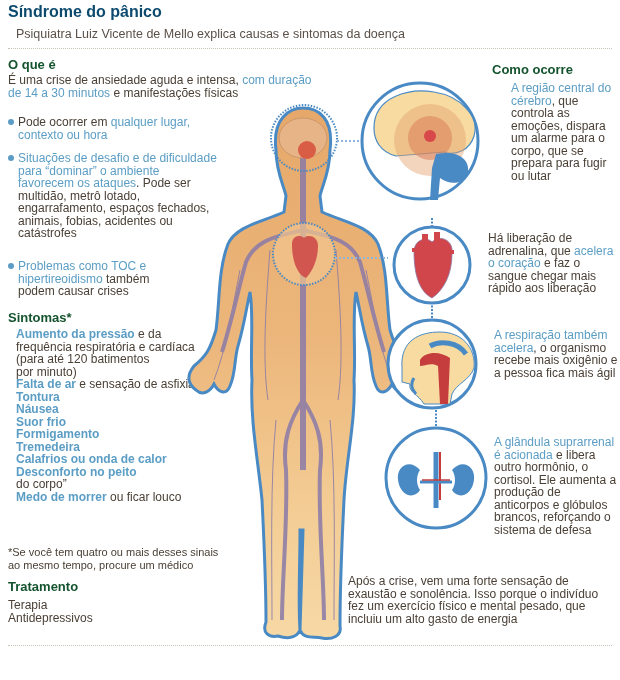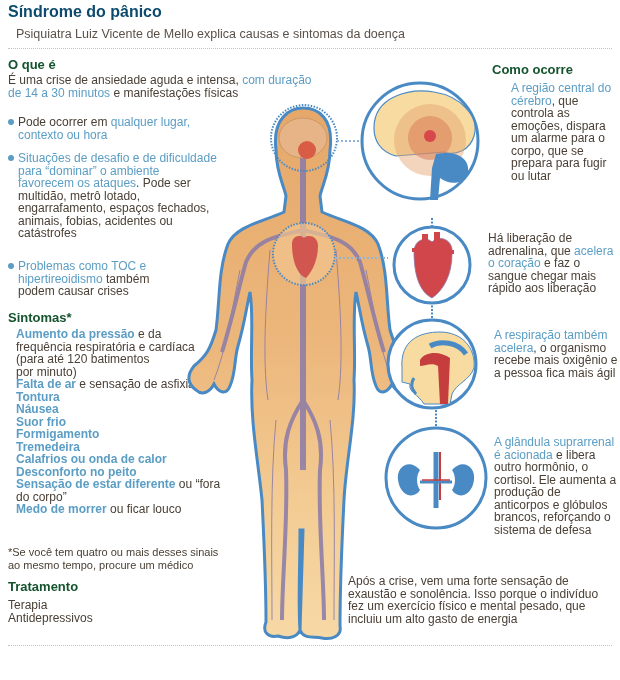--- a/index.html
+++ b/index.html
@@ -57,21 +57,20 @@
     <div><span>(para até 120 batimentos</span></div>
     <div><span>por minuto)</span></div>
     <div><span class="b">Falta de ar</span><span> e sensação de asfixia</span></div>
     <div><span class="b">Tontura</span></div>
     <div><span class="b">Náusea</span></div>
     <div><span class="b">Suor frio</span></div>
     <div><span class="b">Formigamento</span></div>
     <div><span class="b">Tremedeira</span></div>
     <div><span class="b">Calafrios ou onda de calor</span></div>
     <div><span class="b">Desconforto no peito</span></div>
-    <div><span class="b">Sensação de estar diferente</span><span> ou “fora</span></div>
     <div><span>do corpo”</span></div>
     <div><span class="b">Medo de morrer</span><span> ou ficar louco</span></div>
   </div>
 <div class="abs note">
   <div>*Se você tem quatro ou mais desses sinais</div>
   <div>ao mesmo tempo, procure um médico</div>
 </div>
 
 <div class="abs h2" style="left:8px;top:579px">Tratamento</div>
 <div class="abs txt" style="left:8px;top:599px">

